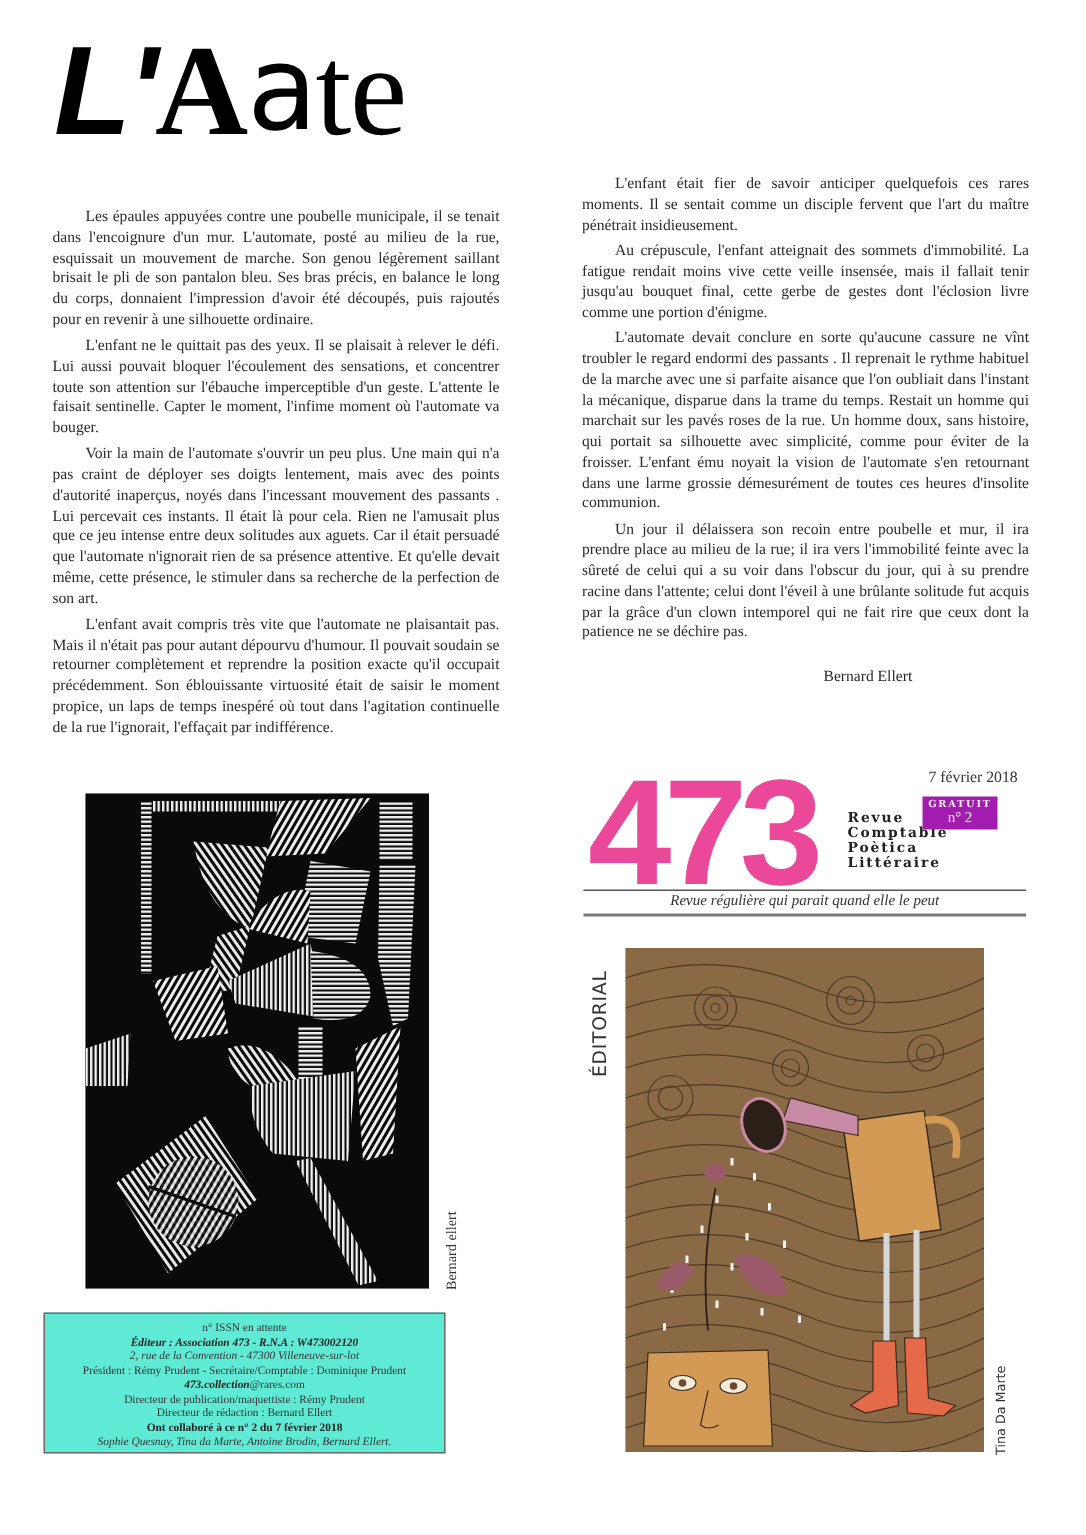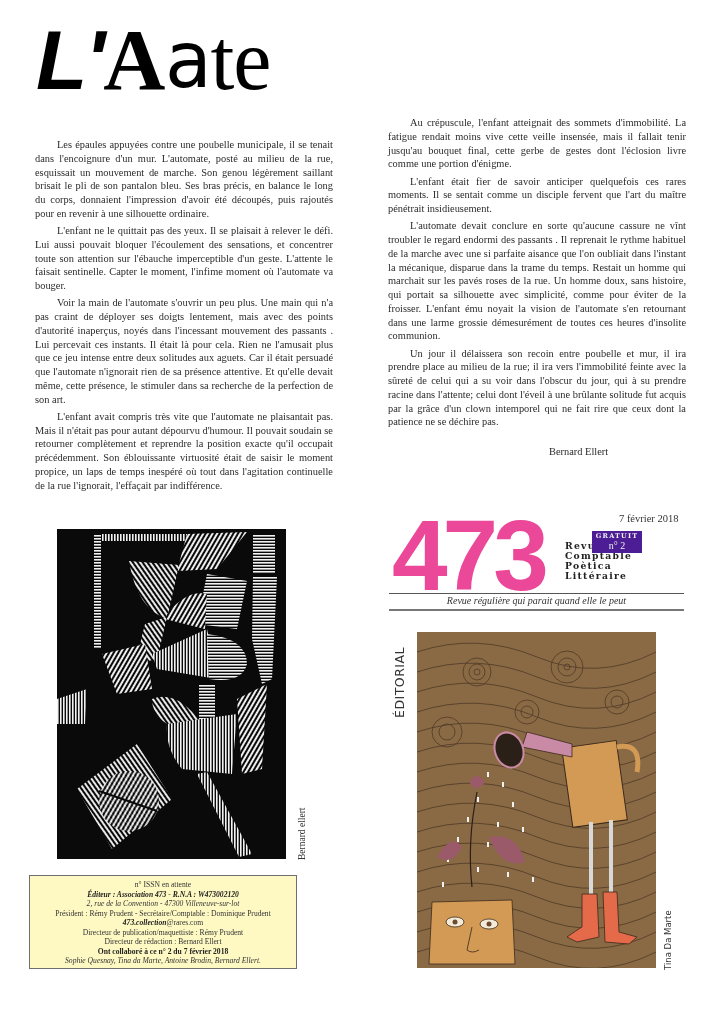--- a/index.html
+++ b/index.html
@@ -15,29 +15,29 @@
   .col { position: absolute; top: 116px; width: 298px; font-size: 10.4px; line-height: 13.75px; text-align: justify; color: #2b2b2b; }
   .col.left { left: 35px; margin-top: 22px; }
   .col.right { left: 388px; width: 298px; }
   .col p { text-indent: 22px; margin-bottom: 3.5px; hyphens: auto; }
   .signature { position: absolute; left: 549px; top: 446px; font-size: 10.4px; color: #2b2b2b; }
 
   .artwork-left { position: absolute; left: 57px; top: 529px; width: 229px; height: 330px; background: #0a0a0a; overflow: hidden; }
   .credit-left { position: absolute; left: 297px; top: 790px; width: 14px; height: 70px; }
   .credit-left span { position: absolute; left: 0; bottom: 0; transform: rotate(-90deg); transform-origin: left bottom; white-space: nowrap; font-size: 9.5px; color: #333; display: block; width: 70px; translate: 10px 0; }
 
-  .info-box { position: absolute; left: 29px; top: 875px; width: 268px; height: 94px; background: #fef9c3; border: 1px solid #6f6f6f; text-align: center; font-size: 7.6px; line-height: 9.5px; color: #333; padding-top: 4px; }
+  .info-box { position: absolute; left: 29px; top: 875px; width: 268px; height: 94px; background: #5eead4; border: 1px solid #6f6f6f; text-align: center; font-size: 7.6px; line-height: 9.5px; color: #333; padding-top: 4px; }
   .info-box .bold-italic { font-weight: bold; font-style: italic; color: #222; }
   .info-box .italic { font-style: italic; }
   .info-box .bold { font-weight: bold; color: #222; }
 
   .logo473 { position: absolute; left: 392px; top: 510px; font-family: "Liberation Sans", sans-serif; font-weight: bold; font-size: 100px; line-height: 90px; color: #ec4899; letter-spacing: -5px; }
   .revue-lines { position: absolute; left: 565px; top: 541px; font-family: "DejaVu Serif", serif; font-weight: bold; font-size: 9.2px; line-height: 10px; letter-spacing: 1.3px; color: #222; }
   .date { position: absolute; left: 619px; top: 513px; font-size: 10.5px; color: #333; }
-  .gratuit { position: absolute; left: 592px; top: 531px; width: 50px; height: 22px; background: #4c1d95; color: #eee; text-align: center; }
+  .gratuit { position: absolute; left: 615px; top: 531px; width: 50px; height: 22px; background: #a21caf; color: #eee; text-align: center; }
   .gratuit .g1 { font-family: "DejaVu Serif", serif; font-weight: bold; font-size: 6.5px; letter-spacing: 1.2px; line-height: 10px; display: block; }
   .gratuit .g2 { font-size: 10px; line-height: 10px; display: block; }
   .rule { position: absolute; left: 389px; width: 295px; height: 1px; background: #555; }
   .rule.r1 { top: 593px; }
   .rule.r2 { top: 609px; height: 2px; background: #777; }
   .tagline { position: absolute; left: 389px; top: 595px; width: 295px; text-align: center; font-style: italic; font-size: 10px; color: #333; }
 
   .editorial { position: absolute; left: 392px; top: 628px; width: 16px; height: 90px; }
   .editorial span { position: absolute; left: 0; top: 90px; transform: rotate(-90deg); transform-origin: left top; white-space: nowrap; font-family: "DejaVu Sans", sans-serif; font-size: 12.5px; letter-spacing: 0.5px; color: #333; display: block; }
   .artwork-right { position: absolute; left: 417px; top: 632px; width: 239px; height: 336px; background: #7a5a3a; overflow: hidden; }
@@ -54,22 +54,22 @@
   <span class="rest">te</span>
 </div>
 
 <div class="col left">
   <p>Les épaules appuyées contre une poubelle municipale, il se tenait dans l'encoignure d'un mur. L'automate, posté au milieu de la rue, esquissait un mouvement de marche. Son genou légèrement saillant brisait le pli de son pantalon bleu. Ses bras précis, en balance le long du corps, donnaient l'impression d'avoir été découpés, puis rajoutés pour en revenir à une silhouette ordinaire.</p>
   <p>L'enfant ne le quittait pas des yeux. Il se plaisait à relever le défi. Lui aussi pouvait bloquer l'écoulement des sensations, et concentrer toute son attention sur l'ébauche imperceptible d'un geste. L'attente le faisait sentinelle. Capter le moment, l'infime moment où l'automate va bouger.</p>
   <p>Voir la main de l'automate s'ouvrir un peu plus. Une main qui n'a pas craint de déployer ses doigts lentement, mais avec des points d'autorité inaperçus, noyés dans l'incessant mouvement des passants . Lui percevait ces instants. Il était là pour cela. Rien ne l'amusait plus que ce jeu intense entre deux solitudes aux aguets. Car il était persuadé que l'automate n'ignorait rien de sa présence attentive. Et qu'elle devait même, cette présence, le stimuler dans sa recherche de la perfection de son art.</p>
   <p>L'enfant avait compris très vite que l'automate ne plaisantait pas. Mais il n'était pas pour autant dépourvu d'humour. Il pouvait soudain se retourner complètement et reprendre la position exacte qu'il occupait précédemment. Son éblouissante virtuosité était de saisir le moment propice, un laps de temps inespéré où tout dans l'agitation continuelle de la rue l'ignorait, l'effaçait par indifférence.</p>
 </div>
 <div class="col right">
+  <p>L'enfant était fier de savoir anticiper quelquefois ces rares moments. Il se sentait comme un disciple fervent que l'art du maître pénétrait insidieusement.</p>
   <p>Au crépuscule, l'enfant atteignait des sommets d'immobilité. La fatigue rendait moins vive cette veille insensée, mais il fallait tenir jusqu'au bouquet final, cette gerbe de gestes dont l'éclosion livre comme une portion d'énigme.</p>
-  <p>L'enfant était fier de savoir anticiper quelquefois ces rares moments. Il se sentait comme un disciple fervent que l'art du maître pénétrait insidieusement.</p>
   <p>L'automate devait conclure en sorte qu'aucune cassure ne vînt troubler le regard endormi des passants . Il reprenait le rythme habituel de la marche avec une si parfaite aisance que l'on oubliait dans l'instant la mécanique, disparue dans la trame du temps. Restait un homme qui marchait sur les pavés roses de la rue. Un homme doux, sans histoire, qui portait sa silhouette avec simplicité, comme pour éviter de la froisser. L'enfant ému noyait la vision de l'automate s'en retournant dans une larme grossie démesurément de toutes ces heures d'insolite communion.</p>
   <p>Un jour il délaissera son recoin entre poubelle et mur, il ira prendre place au milieu de la rue; il ira vers l'immobilité feinte avec la sûreté de celui qui a su voir dans l'obscur du jour, qui à su prendre racine dans l'attente; celui dont l'éveil à une brûlante solitude fut acquis par la grâce d'un clown intemporel qui ne fait rire que ceux dont la patience ne se déchire pas.</p>
 </div>
 <div class="signature">Bernard Ellert</div>
 
 <div class="artwork-left">
   <svg width="229" height="330" viewBox="0 0 229 330" xmlns="http://www.w3.org/2000/svg">
     <defs>
       <pattern id="hatchV" width="3" height="3" patternUnits="userSpaceOnUse">
         <rect width="3" height="3" fill="#0a0a0a"></rect>

